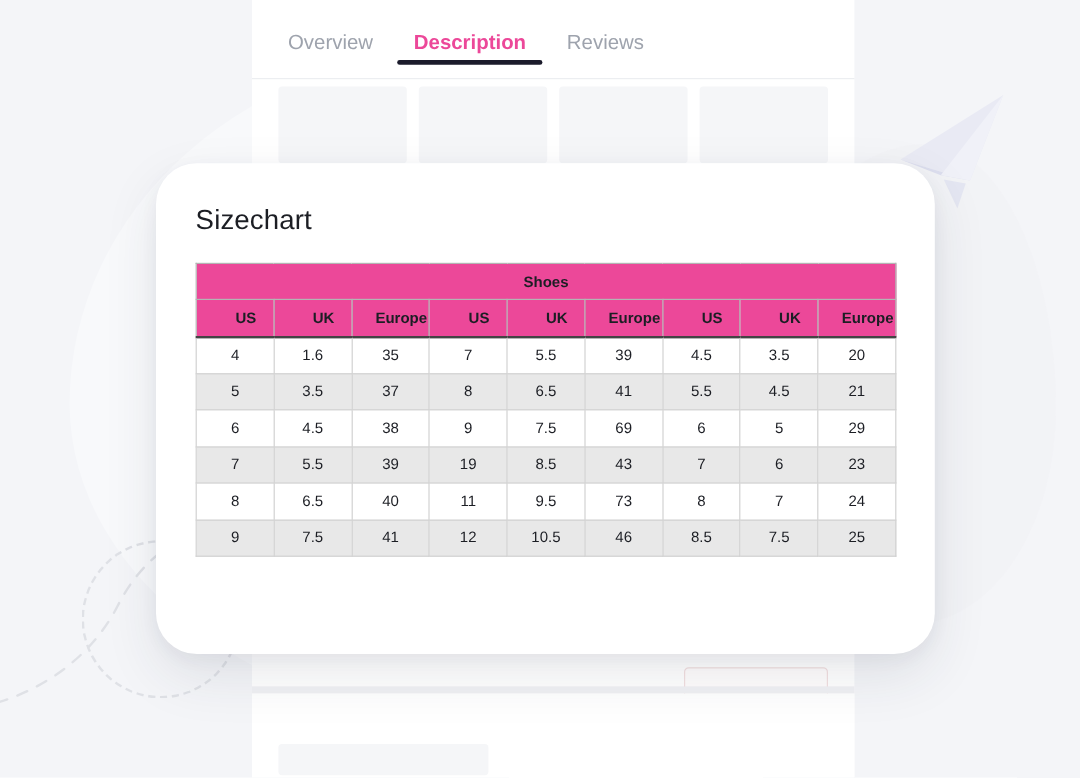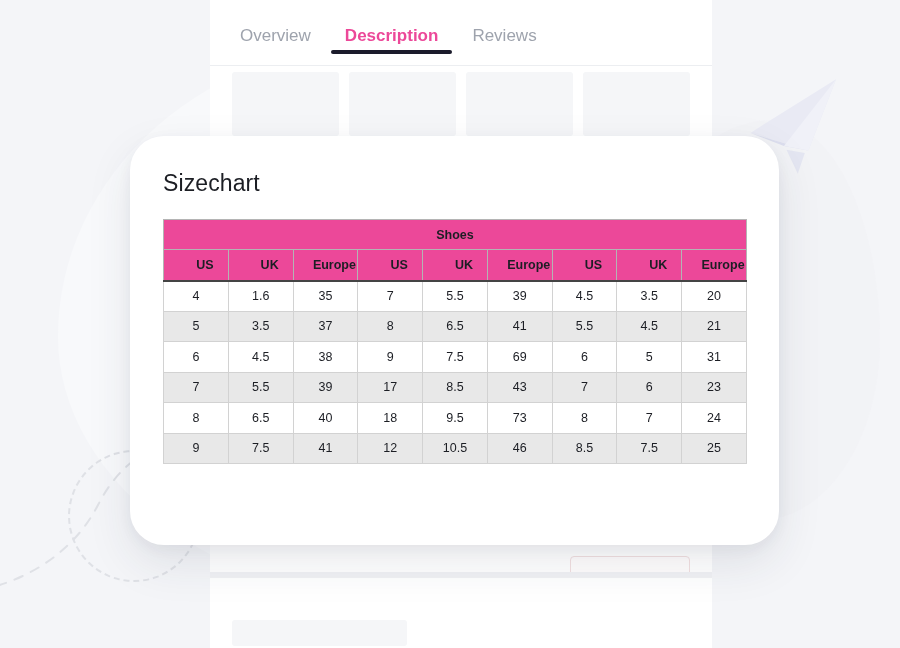--- a/index.html
+++ b/index.html
@@ -327,38 +327,38 @@
         </tr>
         <tr>
           <td>6</td>
           <td>4.5</td>
           <td>38</td>
           <td>9</td>
           <td>7.5</td>
           <td>69</td>
           <td>6</td>
           <td>5</td>
-          <td>31</td>
+          <td>29</td>
         </tr>
         <tr>
           <td>7</td>
           <td>5.5</td>
           <td>39</td>
-          <td>17</td>
+          <td>19</td>
           <td>8.5</td>
           <td>43</td>
           <td>7</td>
           <td>6</td>
           <td>23</td>
         </tr>
         <tr>
           <td>8</td>
           <td>6.5</td>
           <td>40</td>
-          <td>18</td>
+          <td>11</td>
           <td>9.5</td>
           <td>73</td>
           <td>8</td>
           <td>7</td>
           <td>24</td>
         </tr>
         <tr>
           <td>9</td>
           <td>7.5</td>
           <td>41</td>

